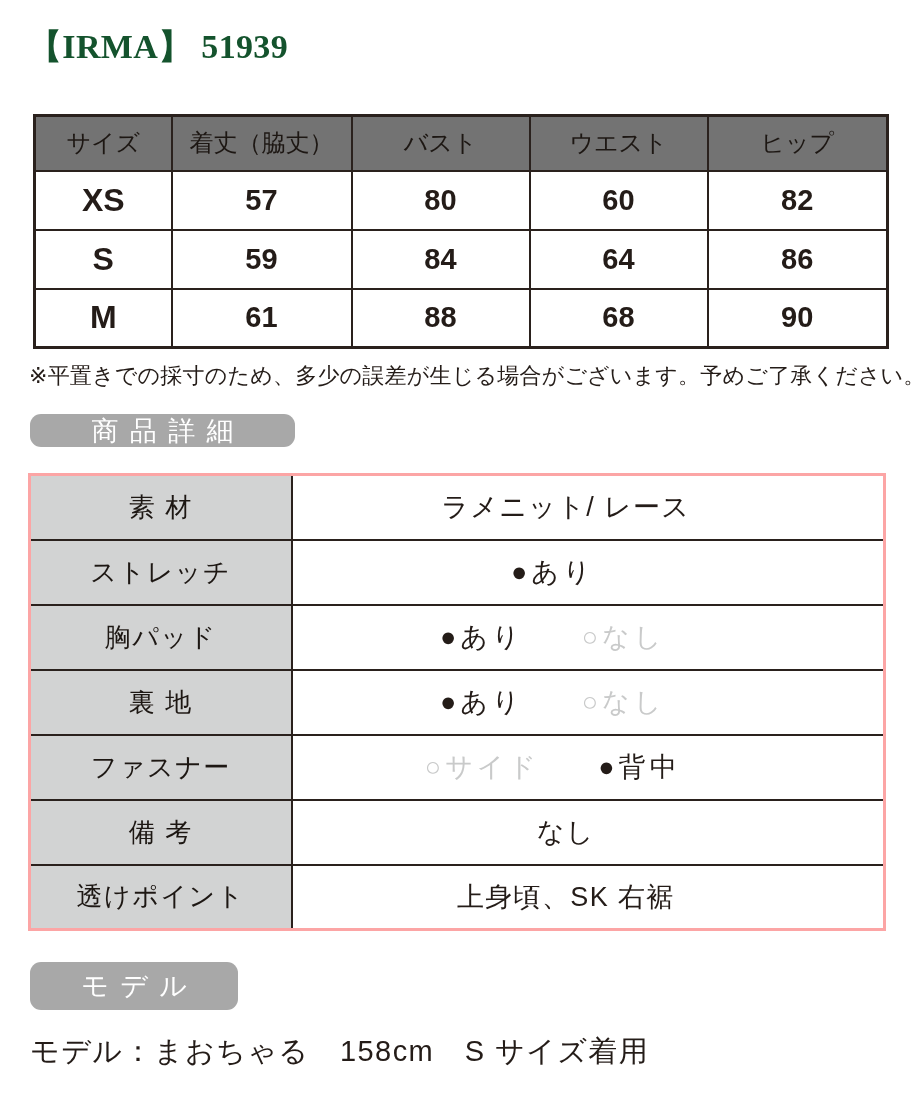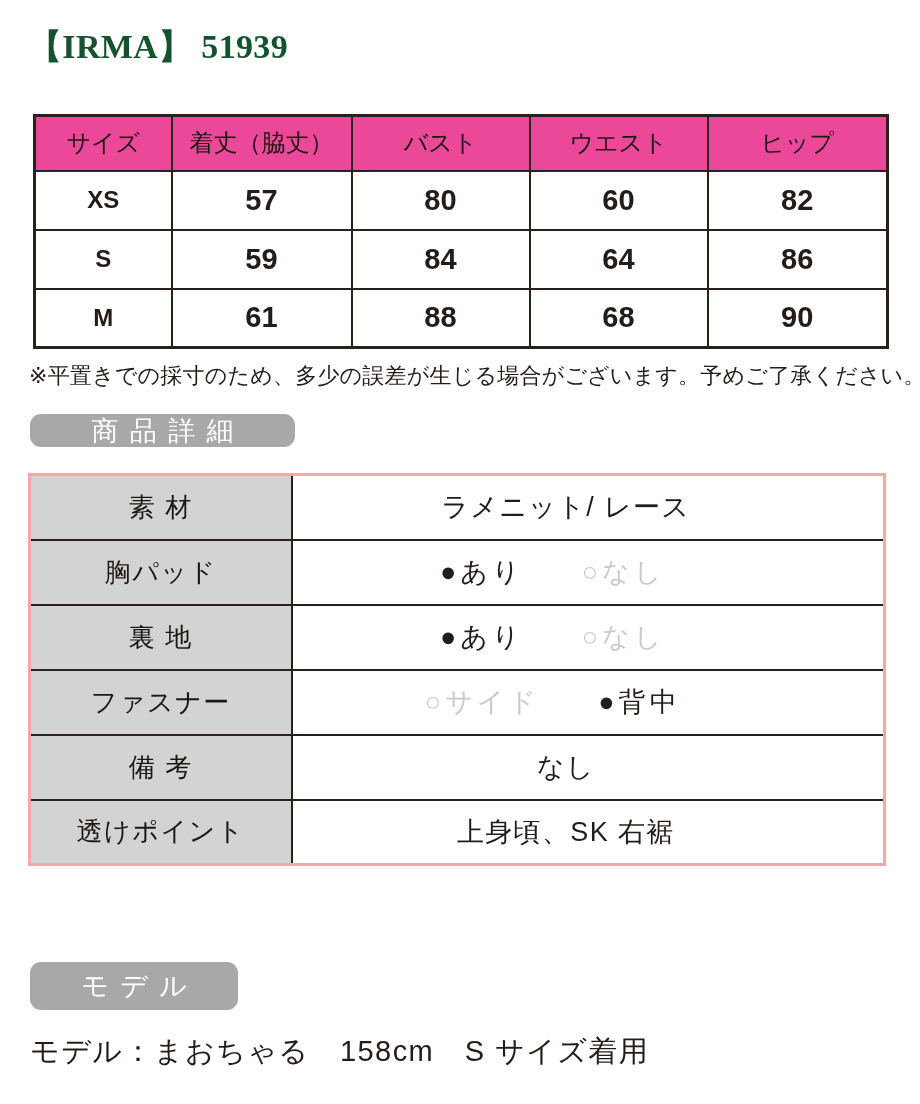--- a/index.html
+++ b/index.html
@@ -36,34 +36,34 @@
     top: 114px;
     width: 853px;
     border: 3px solid #2a211d;
   }
   .size-table th, .size-table td {
     border: 2px solid #2a211d;
     text-align: center;
     vertical-align: middle;
   }
   .size-table th {
-    background: #ec4899;
+    background: #737373;
     height: 55px;
     font-size: 24px;
     font-weight: 500;
     color: #1d1713;
   }
   .size-table td {
     background: #ffffff;
     height: 59px;
     font-size: 29px;
     font-weight: 700;
     color: #241c18;
   }
-  .size-table td.size-cell { font-weight: 700; font-size: 24px; }
+  .size-table td.size-cell { font-weight: 700; font-size: 32px; }
 
   
   .note {
     position: absolute;
     left: 29px;
     top: 361px;
     font-size: 22px;
     color: #241c18;
     letter-spacing: 0.01em;
     white-space: nowrap;
@@ -192,20 +192,28 @@
     <colgroup>
         <col style="width:262px">
         <col>
       </colgroup>
     <tbody>
       <tr>
         <th>素 材</th>
         <td class="val-cell">ラメニット/ レース</td>
       </tr>
       <tr>
+        <th>ストレッチ</th>
+        <td>
+          <div class="opts">
+            <span class="opt active">●あり</span>
+          </div>
+        </td>
+      </tr>
+      <tr>
         <th>胸パッド</th>
         <td>
           <div class="opts">
             <span class="opt active">●あり</span>
             <span class="opt">○なし</span>
           </div>
         </td>
       </tr>
       <tr>
         <th>裏 地</th>

